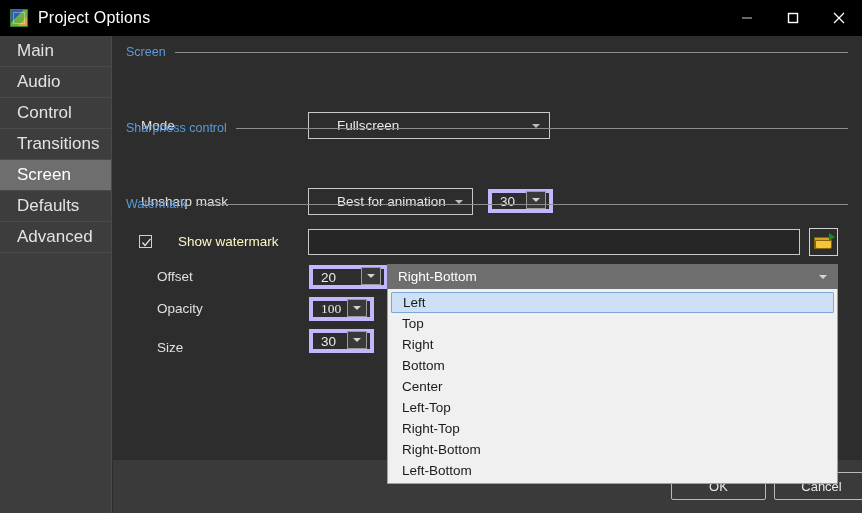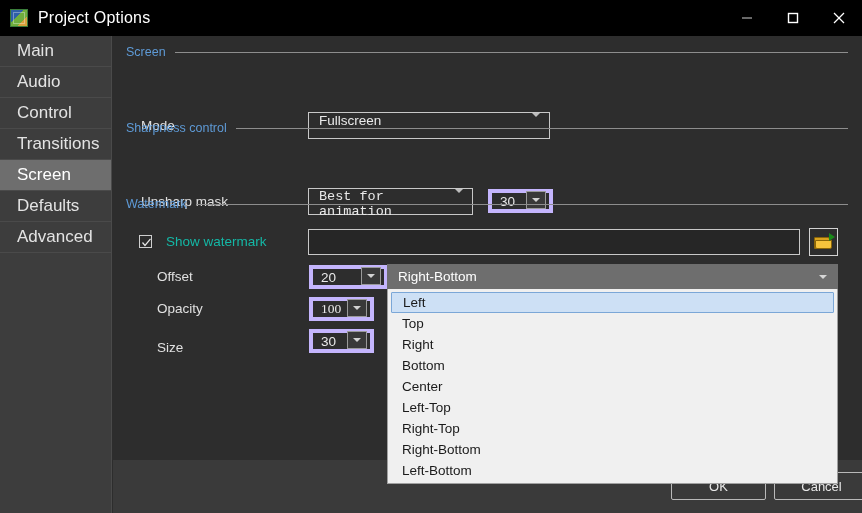--- a/index.html
+++ b/index.html
@@ -112,22 +112,22 @@
     white-space: nowrap;
   }
 
   
   .combo {
     position: absolute;
     background: #2d2d2d;
     border: 1px solid #c8c8c8;
     color: #e9e9e9;
     font-size: 13.5px;
-    display: flex; 
-    padding-left: 10px;
+    display: flex; align-items: center;
+    padding-left: 28px;
   }
   .combo .caret {
     margin-left: auto; margin-right: 9px;
     width: 0; height: 0;
     border-left: 4px solid transparent;
     border-right: 4px solid transparent;
     border-top: 4px solid #bdbdbd;
   }
 
   
@@ -206,22 +206,22 @@
   .cbrow { position: absolute; display: flex; align-items: center; }
   .cbox {
     width: 13px; height: 13px;
     border: 1px solid #cfcfcf;
     background: #2d2d2d;
     position: relative;
     flex: 0 0 auto;
   }
   .cbox svg { position: absolute; left: 1px; top: 1px; }
   .cbrow .cblabel {
-    margin-left: 14px;
-    color: #14b8a6;
+    margin-left: 26px;
+    color: #fef9c3;
     font-size: 13.5px;
     white-space: nowrap;
   }
 
   
   .dd-header {
     position: absolute;
     background: #6e6e6e;
     color: #ffffff;
     font-size: 13.5px;
@@ -334,21 +334,21 @@
       <span>Fullscreen</span>
       <span class="caret"></span>
     </div>
 
     <div class="sec-head" style="top:85px;">
       <span class="lbl">Sharpness control</span>
       <span class="rule"></span>
     </div>
 
     <div class="flabel" style="left:28px; top:158px;">Unsharp mask</div>
-    <div class="combo" style="left:195px; top:152px; width:165px; height:27px;font-family:Liberation Mono, monospace;">
+    <div class="combo" style="left:195px; top:152px; width:165px; height:27px;">
       <span>Best for animation</span>
       <span class="caret"></span>
     </div>
     <div class="spin" style="left:375px; top:153px; width:65px;">
       <span class="val">30</span>
       <span class="btn">
           <i></i>
         </span>
     </div>
 

